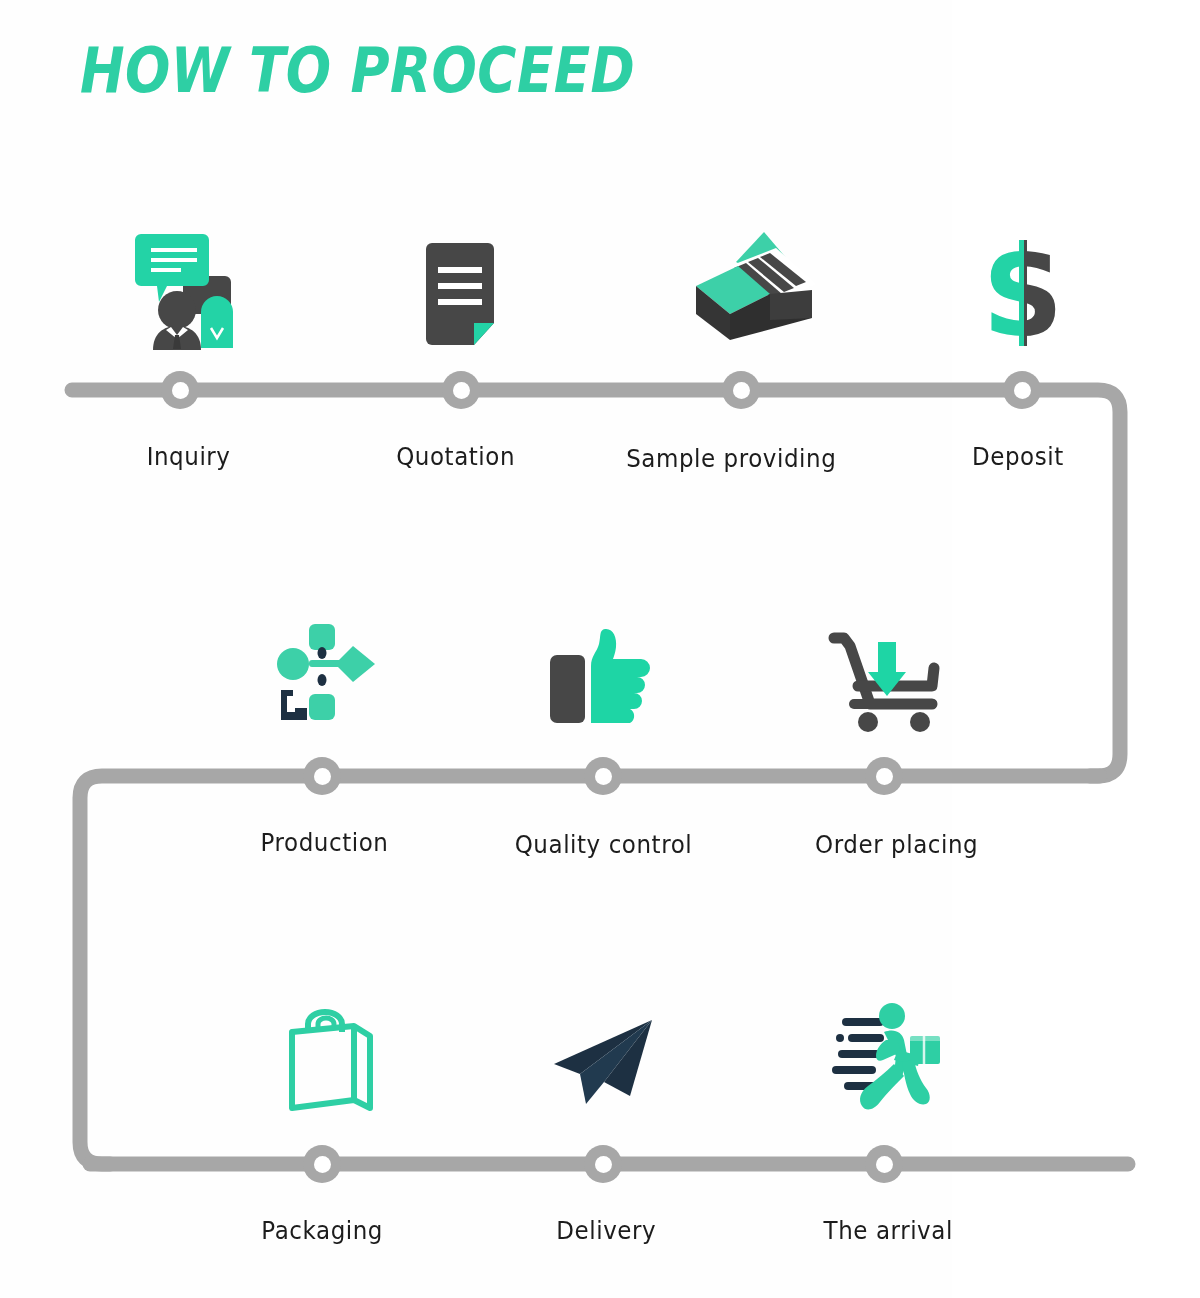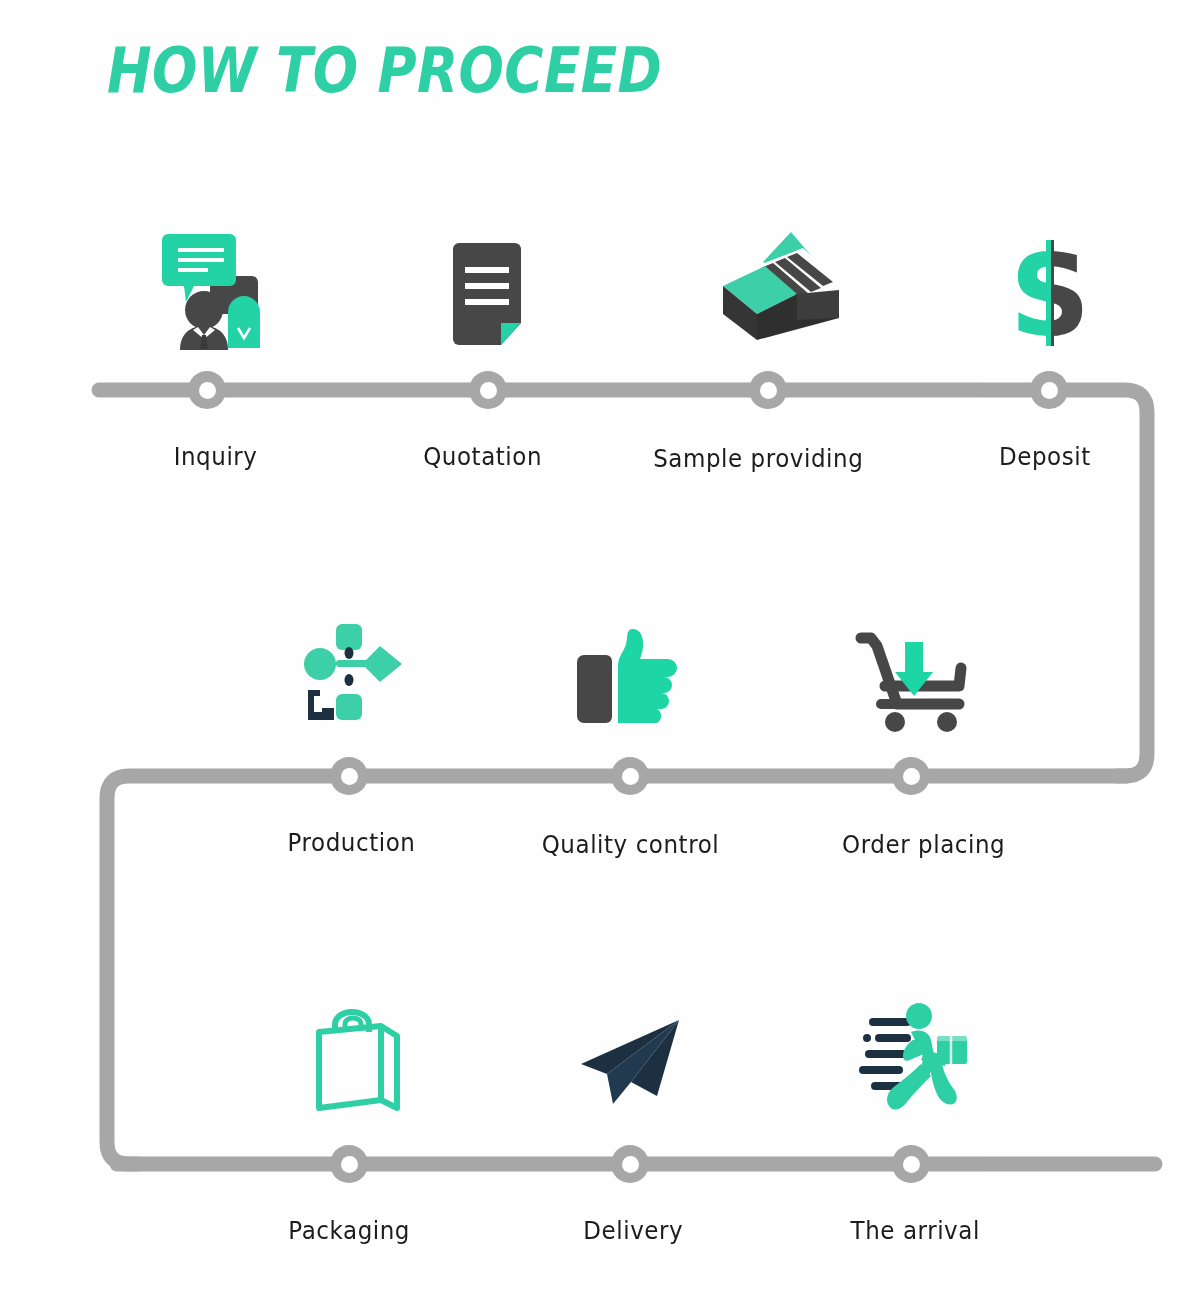--- a/index.html
+++ b/index.html
@@ -8,21 +8,20 @@
     height: 1298px;
     background: #ffffff;
     font-family: "DejaVu Sans", sans-serif;
     overflow: hidden;
   }
   #infographic {
     position: relative;
     width: 952px;
     height: 1298px;
     background: #fefefe;
-    margin-left: 27px;
   }
 
   
   #title {
     position: absolute;
     left: 80px;
     top: 38px;
     font-family: "DejaVu Sans", sans-serif;
     font-size: 62px;
     font-weight: 700;

